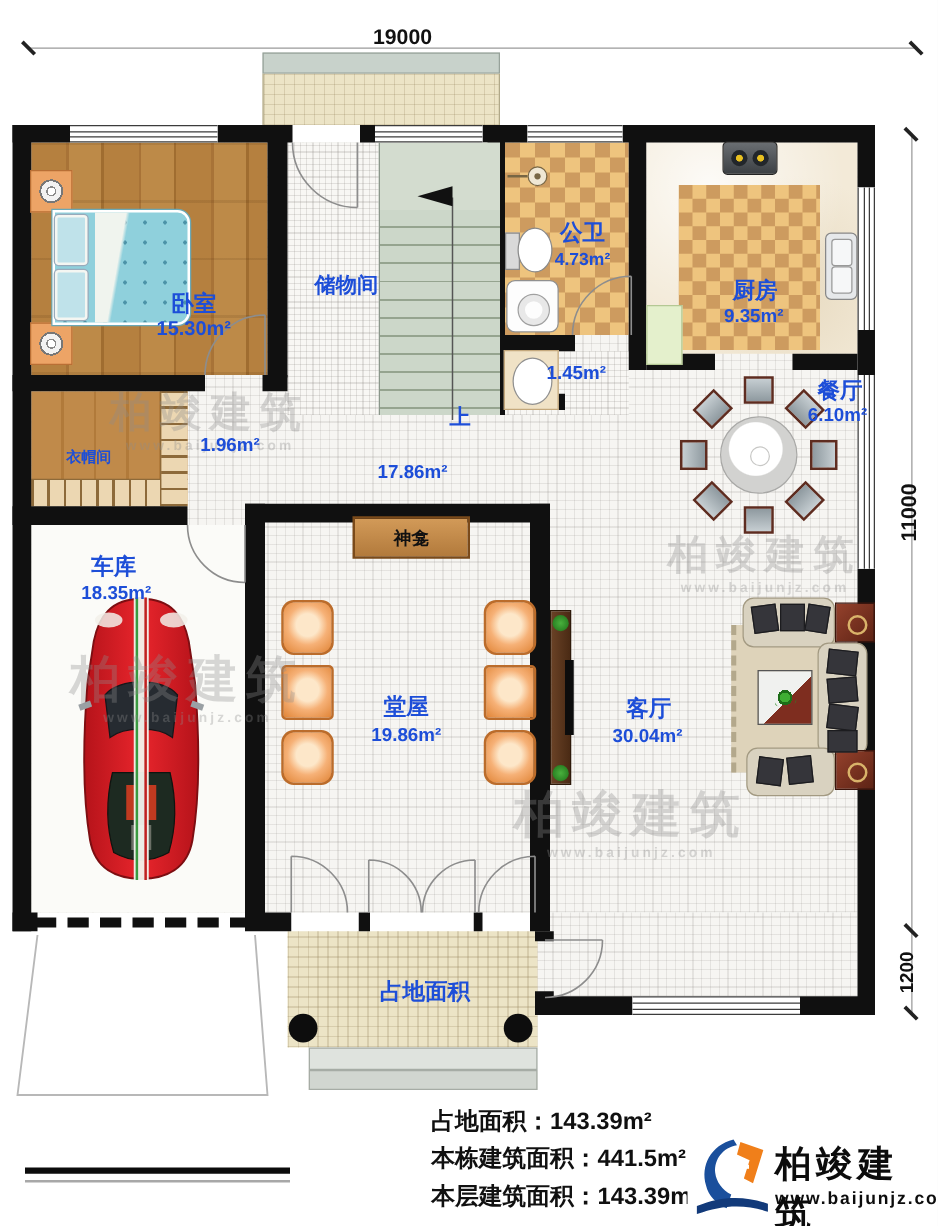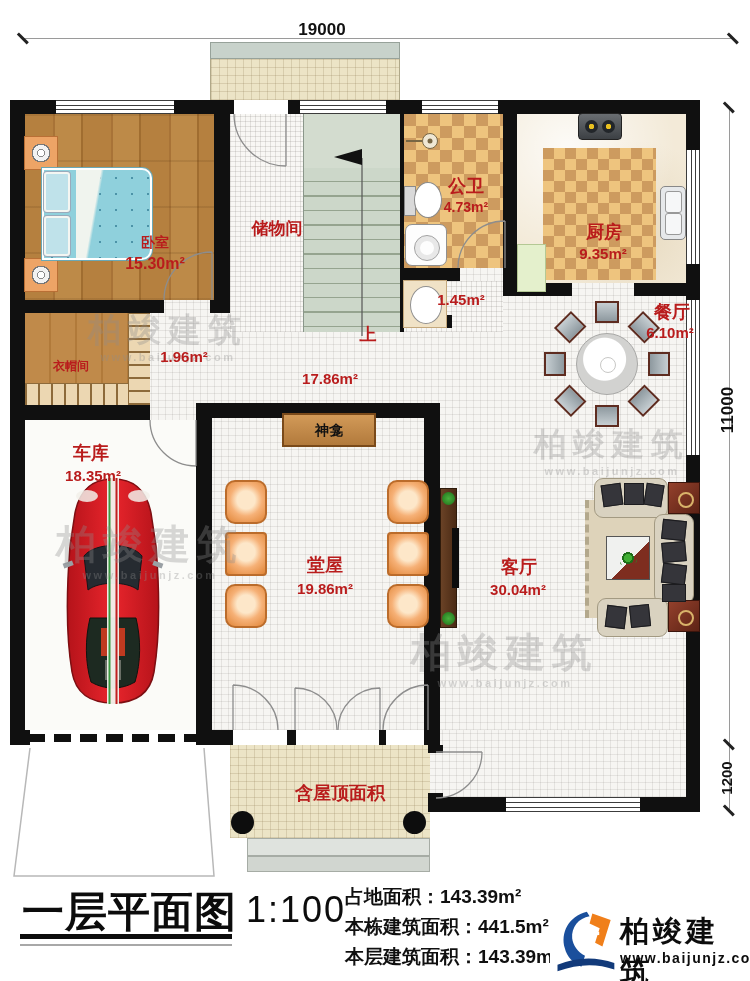--- a/index.html
+++ b/index.html
@@ -1,20 +1,20 @@
 <!DOCTYPE html>
 <html><head>
 <meta charset="utf-8">
 <style>
   html,body{margin:0;padding:0;background:#fff}
   #canvas{position:relative;width:750px;height:981px;background:#fff;overflow:hidden;
           font-family:"Liberation Sans",sans-serif}
   .abs{position:absolute}
   .w{position:absolute;background:#101010}
-  .lbl{position:absolute;transform:translate(-50%,-50%);font-weight:700;color:#b91c1c;
+  .lbl{position:absolute;transform:translate(-50%,-50%);font-weight:700;color:#1d4ed8;
        white-space:nowrap;z-index:40}
   .winh{position:absolute;background:#fff;border-top:1.5px solid #3c3c3c;border-bottom:1.5px solid #3c3c3c;z-index:22;box-sizing:border-box}
   .winh i{position:absolute;left:0;right:0;height:1px;background:#3c3c3c}
   .winv{position:absolute;background:#fff;border-left:1.5px solid #3c3c3c;border-right:1.5px solid #3c3c3c;z-index:22;box-sizing:border-box}
   .winv i{position:absolute;top:0;bottom:0;width:1px;background:#3c3c3c}
   .tile{background:
     repeating-linear-gradient(0deg,rgba(120,115,110,.14) 0 1px,transparent 1px 7px),
     repeating-linear-gradient(90deg,rgba(120,115,110,.14) 0 1px,transparent 1px 7px),
     #f6f5f2}
   .tile-fine{background:
@@ -281,47 +281,45 @@
   </svg>
 
   <div class="abs" style="left:231px;top:811px;width:23px;height:23px;border-radius:50%;background:#0d0d0d;z-index:26"></div>
   <div class="abs" style="left:403px;top:811px;width:23px;height:23px;border-radius:50%;background:#0d0d0d;z-index:26"></div>
 
   <div class="wm" style="left:168px;top:338px;font-size:33px"><b>柏竣建筑</b><span>www.baijunjz.com</span></div>
   <div class="wm" style="left:150px;top:552px;font-size:40px"><b>柏竣建筑</b><span>www.baijunjz.com</span></div>
   <div class="wm" style="left:505px;top:660px;font-size:40px"><b>柏竣建筑</b><span>www.baijunjz.com</span></div>
   <div class="wm" style="left:612px;top:452px;font-size:32px"><b>柏竣建筑</b><span>www.baijunjz.com</span></div>
 
-  <div class="lbl" style="left:155px;top:243px;font-size:14px">卧室</div>
+  <div class="lbl" style="left:155px;top:243px;font-size:18px">卧室</div>
   <div class="lbl" style="left:155px;top:264px;font-size:16px">15.30m²</div>
   <div class="lbl" style="left:277px;top:228px;font-size:17px">储物间</div>
   <div class="lbl" style="left:466px;top:186px;font-size:18px">公卫</div>
   <div class="lbl" style="left:466px;top:207px;font-size:14px">4.73m²</div>
   <div class="lbl" style="left:604px;top:232px;font-size:18px">厨房</div>
   <div class="lbl" style="left:603px;top:253px;font-size:15px">9.35m²</div>
   <div class="lbl" style="left:672px;top:312px;font-size:18px">餐厅</div>
   <div class="lbl" style="left:670px;top:332px;font-size:15px">6.10m²</div>
   <div class="lbl" style="left:71px;top:366px;font-size:12px">衣帽间</div>
   <div class="lbl" style="left:184px;top:356px;font-size:15px">1.96m²</div>
   <div class="lbl" style="left:330px;top:378px;font-size:15px">17.86m²</div>
   <div class="lbl" style="left:461px;top:299px;font-size:15px">1.45m²</div>
   <div class="lbl" style="left:368px;top:334px;font-size:17px">上</div>
   <div class="lbl" style="left:91px;top:453px;font-size:18px">车库</div>
   <div class="lbl" style="left:93px;top:475px;font-size:15px">18.35m²</div>
   <div class="lbl" style="left:325px;top:565px;font-size:18px">堂屋</div>
   <div class="lbl" style="left:325px;top:588px;font-size:15px">19.86m²</div>
   <div class="lbl" style="left:519px;top:567px;font-size:18px">客厅</div>
   <div class="lbl" style="left:518px;top:589px;font-size:15px">30.04m²</div>
-  <div class="lbl" style="left:340px;top:793px;font-size:18px">含屋顶面积</div>
+  <div class="lbl" style="left:340px;top:793px;font-size:18px">占地面积</div>
   <div class="lbl" style="left:329px;top:431px;font-size:14px;color:#111">神龛</div>
 
-  <div class="abs" style="left:22px;top:884px;font-size:42px;font-weight:900;color:#0c0c0c;letter-spacing:1px;z-index:50">一层平面图</div>
   <div class="abs" style="left:20px;top:934px;width:212px;height:5px;background:#0c0c0c;z-index:50"></div>
   <div class="abs" style="left:20px;top:944px;width:212px;height:2px;background:#a8a8a8;z-index:50"></div>
-  <div class="abs" style="left:246px;top:889px;font-size:36px;font-weight:400;color:#0c0c0c;letter-spacing:2px;z-index:50">1:100</div>
   <div class="ftxt" style="left:345px;top:884px">占地面积：143.39m²</div>
   <div class="ftxt" style="left:345px;top:914px">本栋建筑面积：441.5m²（含屋顶面积）</div>
   <div class="ftxt" style="left:345px;top:944px">
     <span>本层建筑面积：143.39m²</span>
     <span style="margin-left:16px">层高：3.0m</span>
   </div>
 
   <div class="abs" style="left:550px;top:906px;width:200px;height:74px;background:#fff;z-index:51">
     <svg width="66" height="70" viewBox="0 0 72 72" style="position:absolute;left:2px;top:0">
       <path d="M38 4 C18 9 9 27 14 44 C16 53 23 60 32 64 L36 52 C28 48 23 41 22 33 C21 21 29 11 41 9 Z" fill="#1a4f9c"></path>

